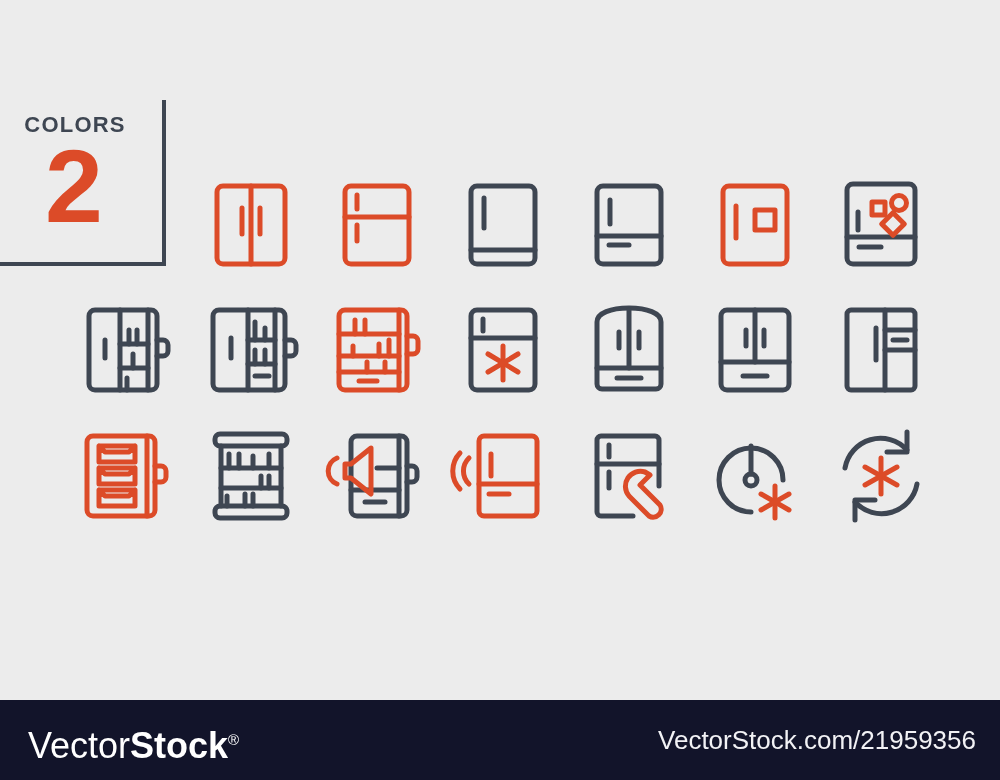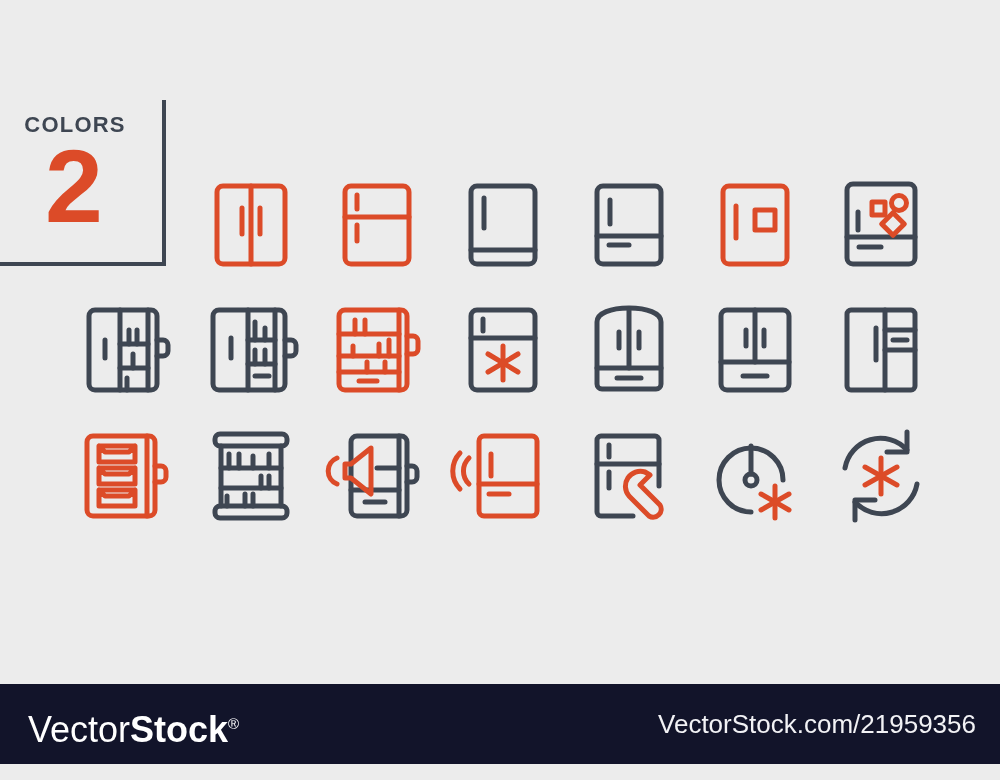--- a/index.html
+++ b/index.html
@@ -66,21 +66,21 @@
   .icon-cell svg {
     display: block;
     width: 124px;
     height: 124px;
   }
 
   
   #footer {
     position: absolute;
     left: 0;
-    bottom: 16px;
+    bottom: 0;
     width: 1000px;
     height: 80px;
     background: #12142a;
   }
   #footer .logo {
     position: absolute;
     left: 28px;
     top: 22px;
     font-size: 36px;
     line-height: 36px;

